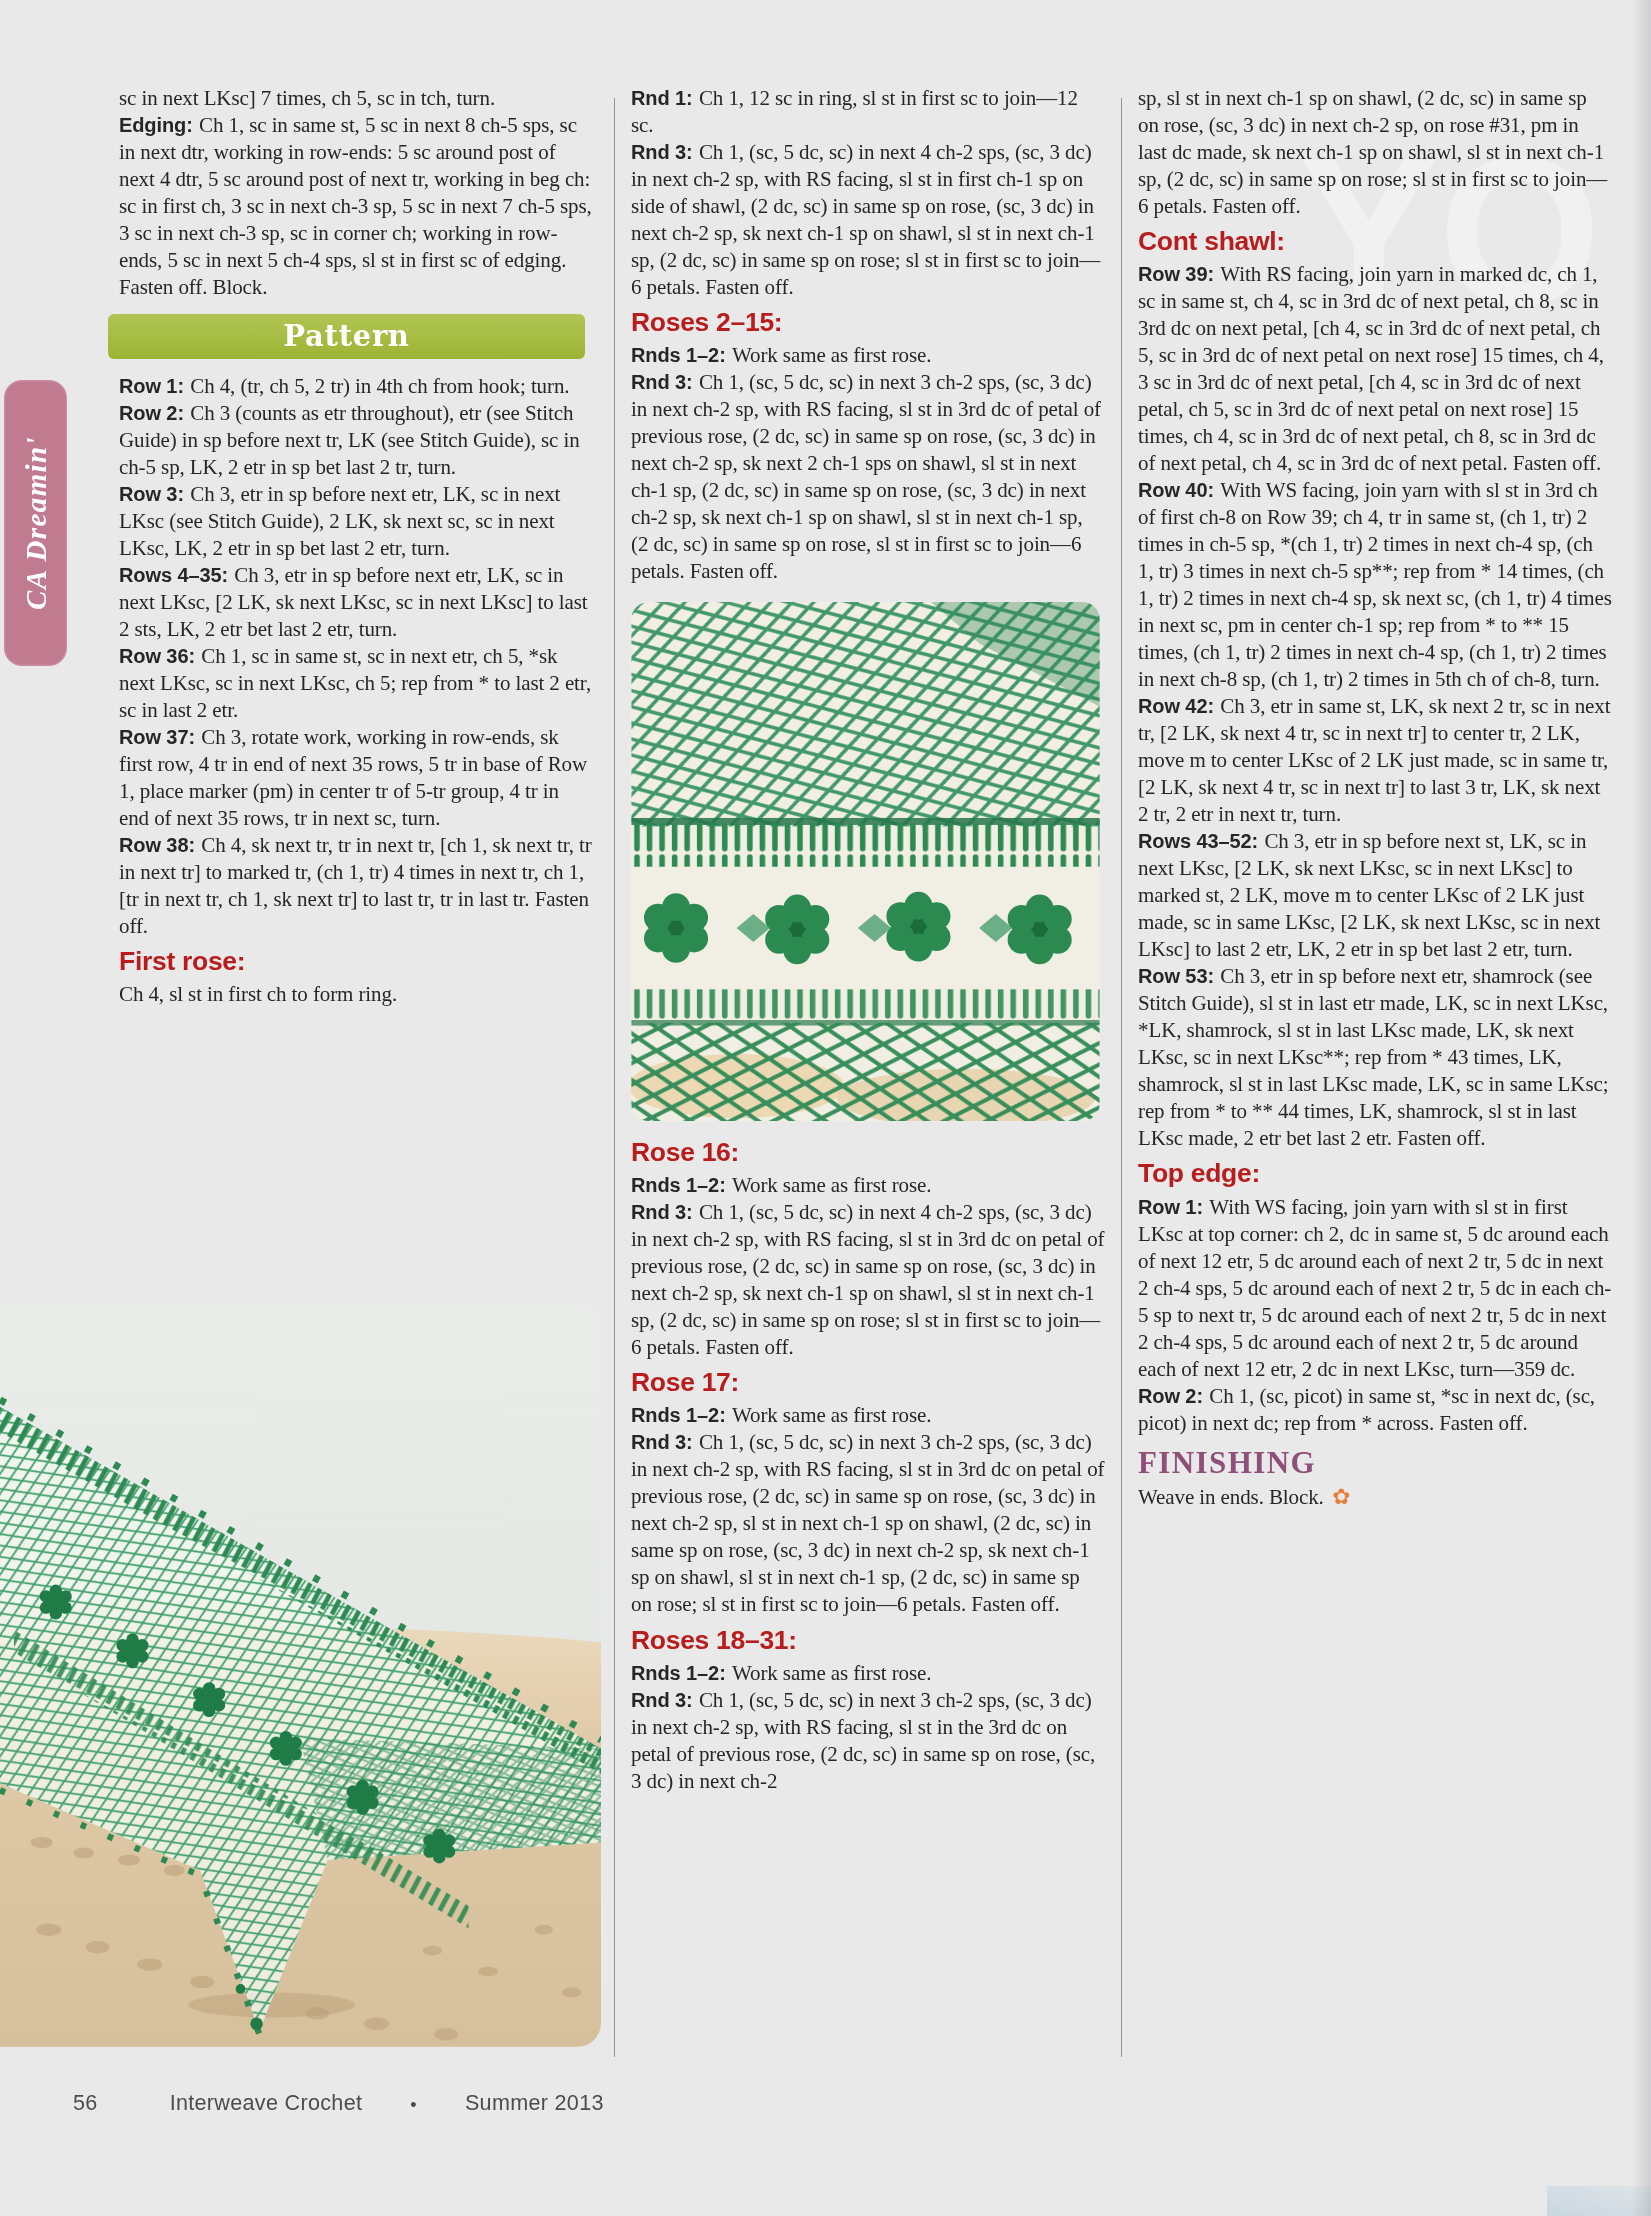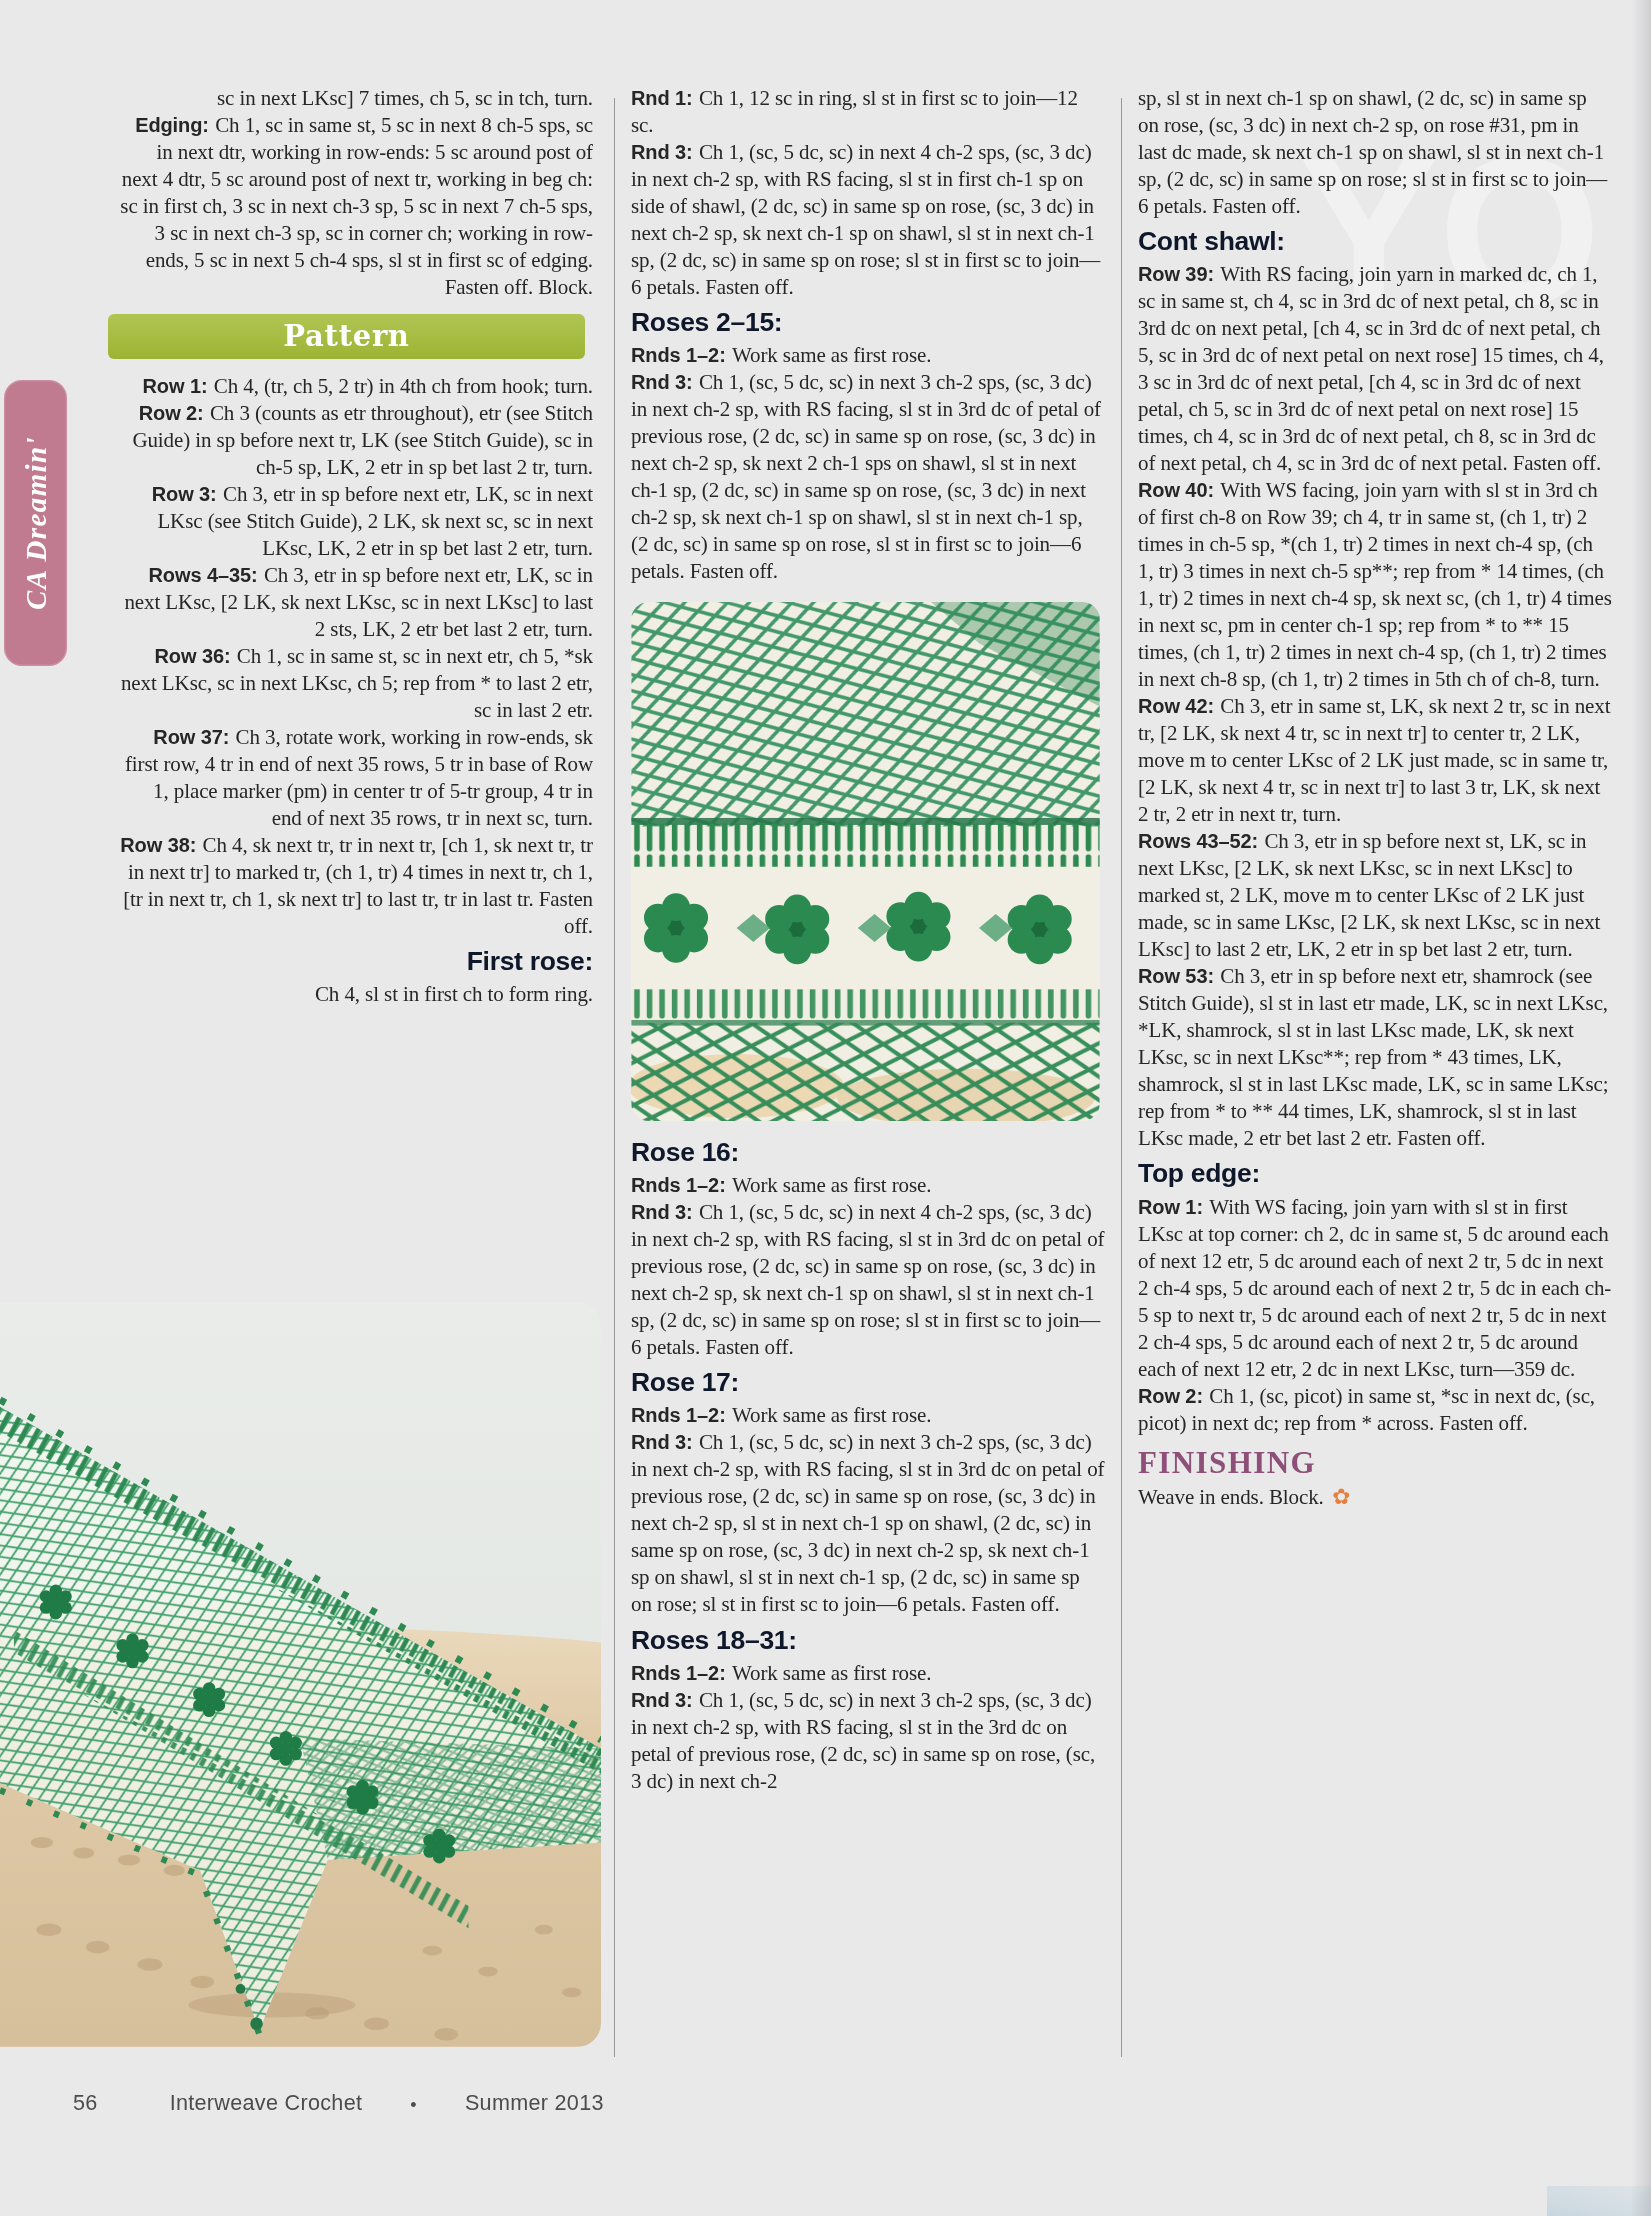--- a/index.html
+++ b/index.html
@@ -10,27 +10,27 @@
 
   
   .sidebar-tab{position:absolute;left:4.2px;top:380px;width:63px;height:286px;
         background:#c17b90;border-radius:18px;box-shadow:inset 0 0 0 1.4px rgba(255,255,255,.15);}
   .sidebar-tab span{position:absolute;left:50%;top:50%;transform:translate(-50%,-50%) rotate(-90deg);
         white-space:nowrap;font-family:"Liberation Serif",serif;font-style:italic;font-weight:700;
         color:#fff;font-size:29px;letter-spacing:1.4px;}
 
   
   .col{position:absolute;top:85px;width:474px;font-size:21px;line-height:27px;letter-spacing:-0.1px;}
-  .col1{left:119px;text-align:right;}
+  .col1{left:119px;}
   .col2{left:631px;}
   .col3{left:1138px;}
   .para{margin:0;}
   .label{font-family:"Liberation Sans",sans-serif;font-weight:700;font-size:20px;padding-right:6.3px;}
   .head{font-family:"Liberation Sans",sans-serif;font-weight:700;font-size:26.5px;line-height:35px;
-        color:#0f172a;margin:4.2px 0 2.1px;letter-spacing:-0.3px;}
+        color:#b91c1c;margin:4.2px 0 2.1px;letter-spacing:-0.3px;}
   .banner{margin:12.5px 0 14px -11px;width:477px;height:45px;
         background:linear-gradient(#b1c553,#9cb434);color:#fff;
         font-family:"DejaVu Serif",serif;font-weight:700;font-size:29px;letter-spacing:0.7px;
         display:flex;align-items:center;justify-content:center;border-radius:6px;}
   .finishing{font-family:"Liberation Serif",serif;font-weight:700;font-size:31px;line-height:38px;
         color:#8e4f79;letter-spacing:1.4px;margin:7px 0 1.4px;}
   .flower{color:#e87f3c;font-size:21.6px;padding-left:8.4px;font-family:"DejaVu Sans",sans-serif;}
 
   
   .rule{position:absolute;top:98px;width:1.4px;height:1959px;background:rgba(80,80,85,.55);}

